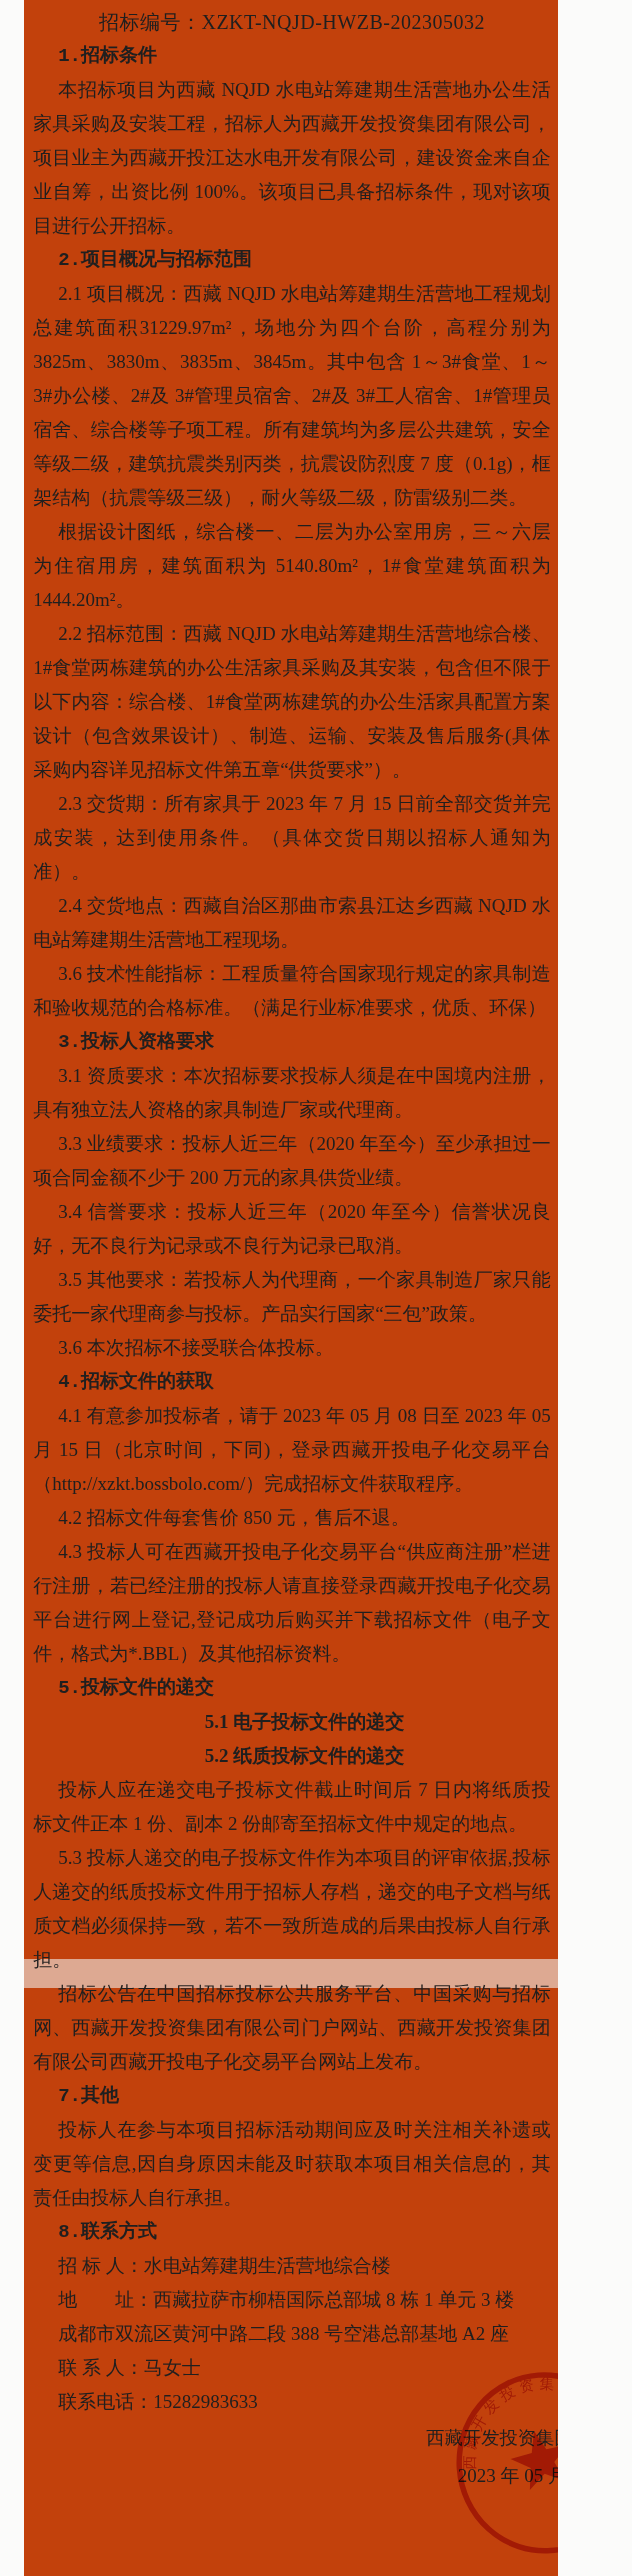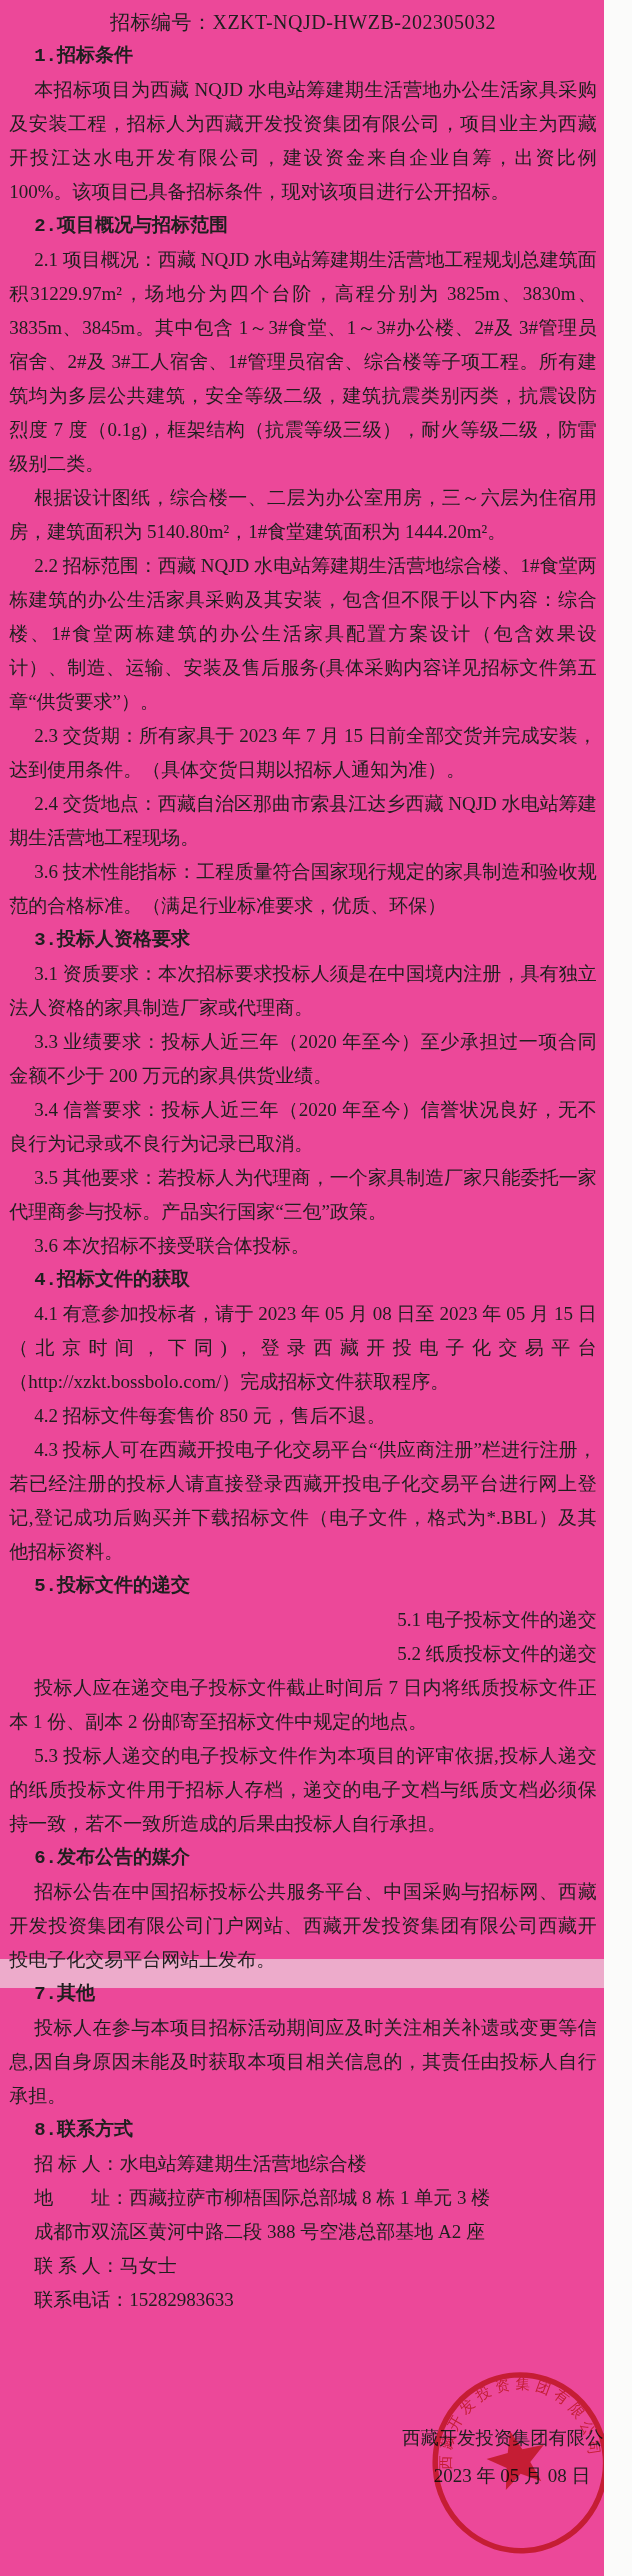--- a/index.html
+++ b/index.html
@@ -1,23 +1,24 @@
 <!DOCTYPE html>
 <html lang="zh" style="font-size:14.7px"><head>
 <meta charset="utf-8">
 <style>
   html, body { margin: 0; padding: 0; background: #fbfbfa; }
   .page {
     position: relative;
-    width: 604px;
+    width: 534px;
     height: 2576px;
-    background: #ec4899;
+    background: #c2410c;
     overflow: hidden;
     font-family: "Liberation Serif", "DejaVu Serif", serif;
     color: #1f1f1f;
+    margin-left: 24px;
   }
   .artifact-band {
     position: absolute;
     left: 0; top: 1959px;
     width: 633px; height: 29px;
     background: #efefec;
     opacity: 0.6;
     z-index: 0;
   }
   .doc {
@@ -41,21 +42,21 @@
     text-indent: 25px;
     line-height: 34px;
   }
   .doc p {
     margin: 0;
     text-indent: 25px;
     text-align: justify;
     overflow-wrap: break-word;
     line-height: 34px;
   }
-  .doc p.sub { text-align: right; }
+  .doc p.sub { text-align: center; font-weight: bold; }
   .doc .contact-line {
     text-indent: 25px;
     line-height: 34px;
   }
   .signature {
     position: absolute;
     left: 402px;
     top: 2425px;
     width: 220px;
     z-index: 2;
@@ -117,21 +118,20 @@
     <p>4.1 有意参加投标者，请于 2023 年 05 月 08 日至 2023 年 05 月 15 日（北京时间，下同)，登录西藏开投电子化交易平台（http://xzkt.bossbolo.com/）完成招标文件获取程序。</p>
     <p>4.2 招标文件每套售价 850 元，售后不退。</p>
     <p>4.3 投标人可在西藏开投电子化交易平台“供应商注册”栏进行注册，若已经注册的投标人请直接登录西藏开投电子化交易平台进行网上登记,登记成功后购买并下载招标文件（电子文件，格式为*.BBL）及其他招标资料。</p>
 
     <h2>5.投标文件的递交</h2>
     <p class="sub">5.1 电子投标文件的递交</p>
     <p class="sub">5.2 纸质投标文件的递交</p>
     <p>投标人应在递交电子投标文件截止时间后 7 日内将纸质投标文件正本 1 份、副本 2 份邮寄至招标文件中规定的地点。</p>
     <p>5.3 投标人递交的电子投标文件作为本项目的评审依据,投标人递交的纸质投标文件用于招标人存档，递交的电子文档与纸质文档必须保持一致，若不一致所造成的后果由投标人自行承担。</p>
 
-    <h2>6.发布公告的媒介</h2>
     <p>招标公告在中国招标投标公共服务平台、中国采购与招标网、西藏开发投资集团有限公司门户网站、西藏开发投资集团有限公司西藏开投电子化交易平台网站上发布。</p>
 
     <h2>7.其他</h2>
     <p>投标人在参与本项目招标活动期间应及时关注相关补遗或变更等信息,因自身原因未能及时获取本项目相关信息的，其责任由投标人自行承担。</p>
 
     <h2>8.联系方式</h2>
     <div class="contact-line">招 标 人：水电站筹建期生活营地综合楼</div>
     <div class="contact-line">地　　址：西藏拉萨市柳梧国际总部城 8 栋 1 单元 3 楼</div>
     <div class="contact-line">成都市双流区黄河中路二段 388 号空港总部基地 A2 座</div>
     <div class="contact-line">联 系 人：马女士</div>

